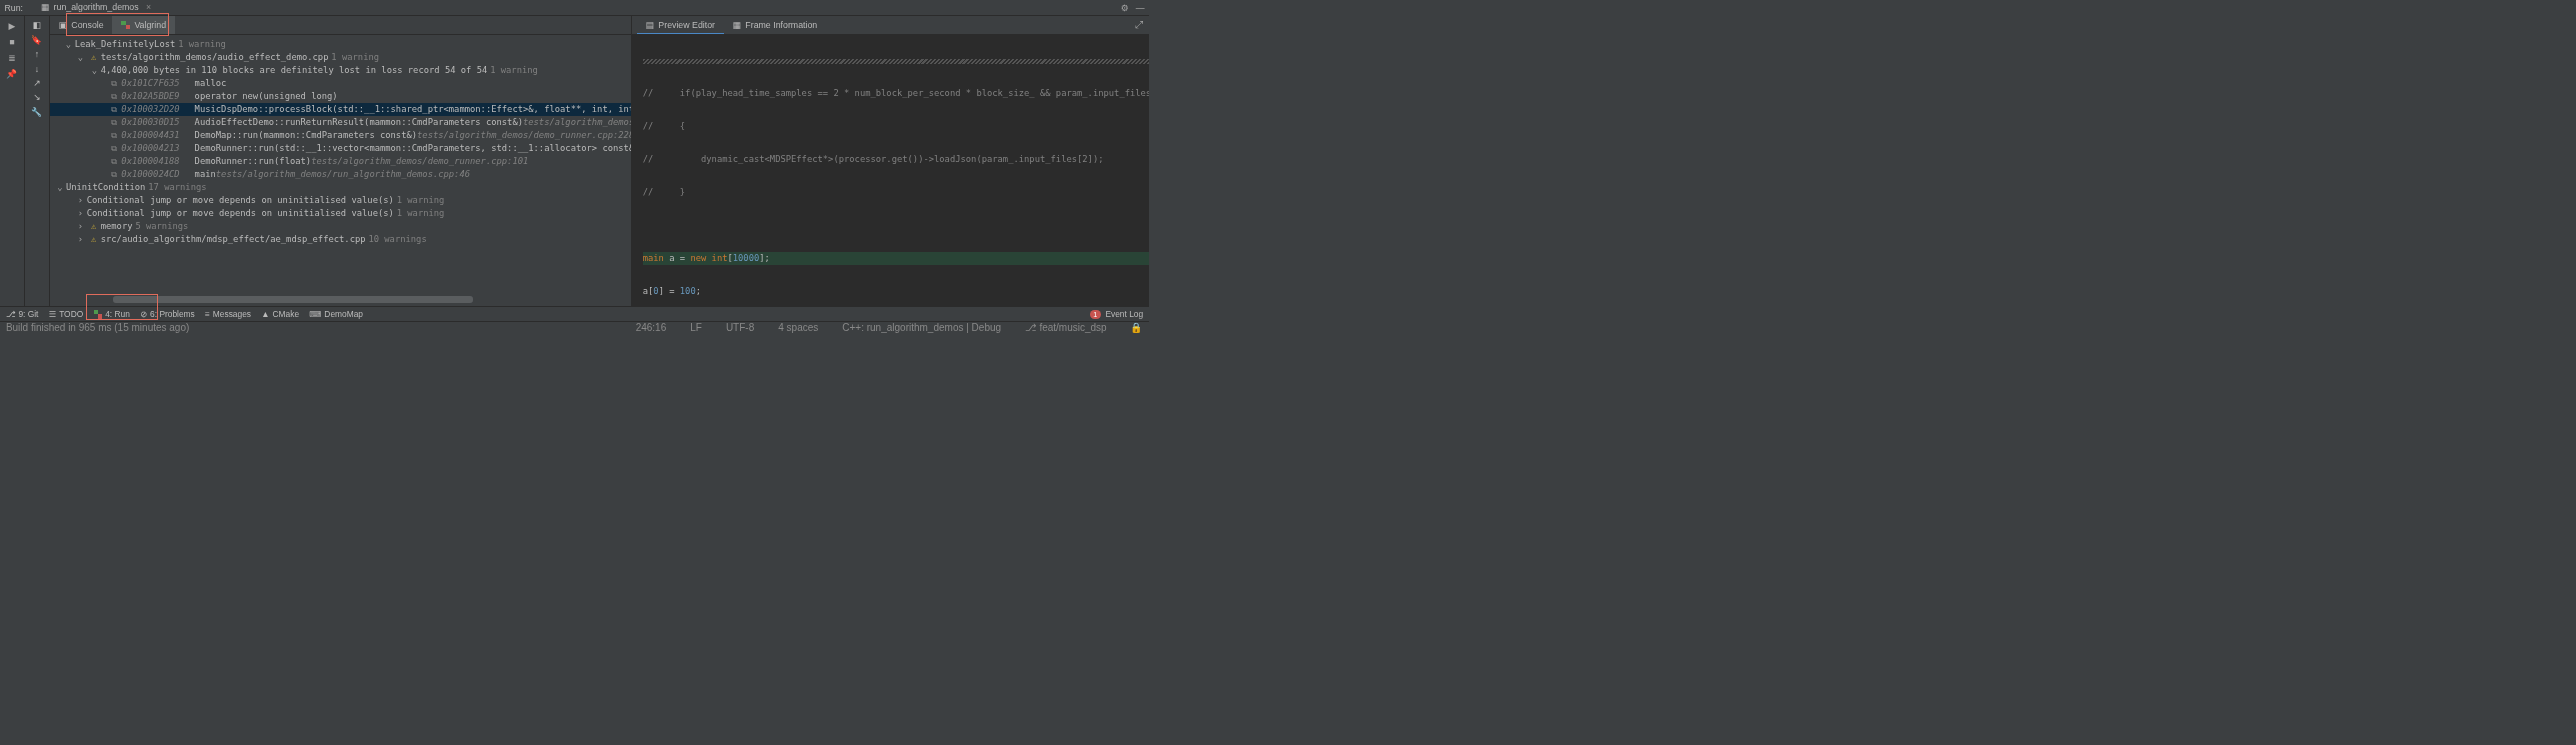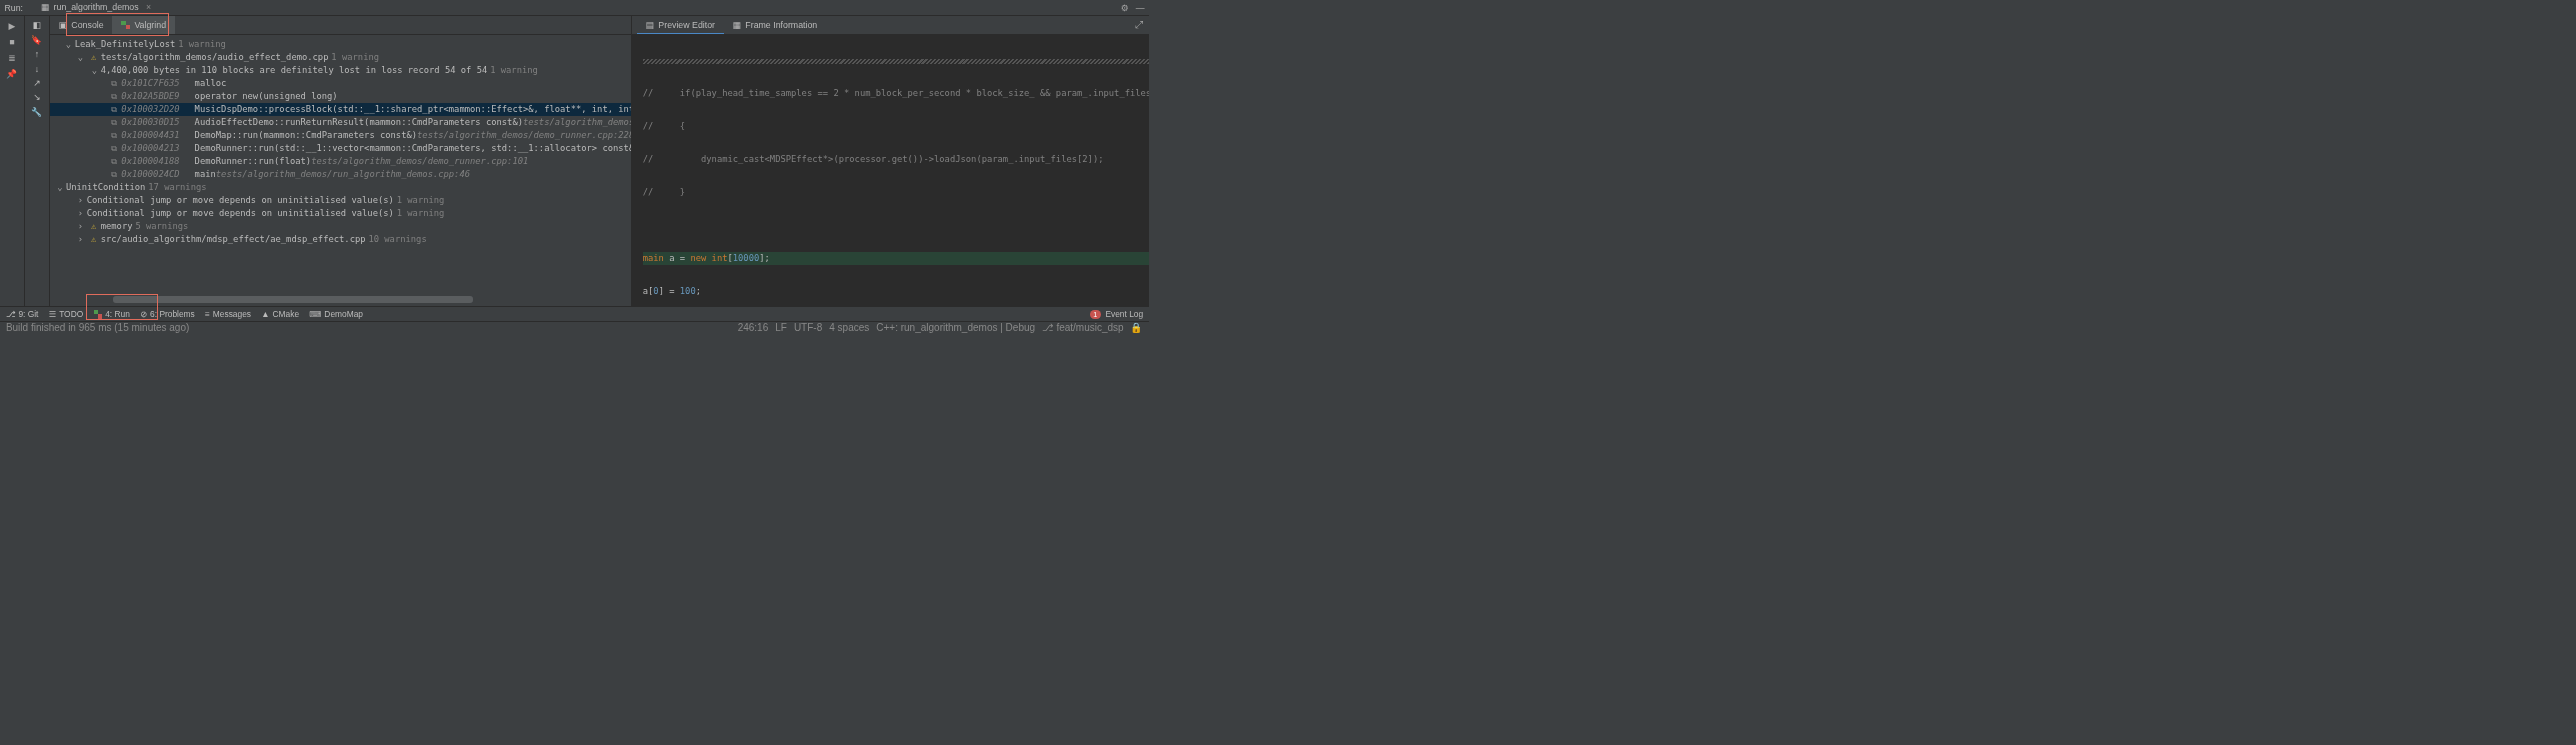--- a/index.html
+++ b/index.html
@@ -133,21 +133,21 @@
   }
   .bb-item {display:flex;align-items:center;gap:2.9px;color:#bbb;}
   .status-bar {
     height: 13px;
     display:flex;align-items:center;
     border-top:0.7px solid #2b2b2b;
     padding:0 5.9px;
     font-size:10px;
     color:#888;
   }
-  .status-right {margin-left:auto;display:flex;gap:7px;align-items:center;}
+  .status-right {margin-left:auto;display:flex;gap:24px;align-items:center;}
   .evt-badge {background:#c75450;color:#fff;border-radius:5.9px;padding:0 3.7px;font-size:7.3px;margin-right:1.5px;}
   .scroll-h {
     height: 7.3px;
     margin: 1.5px 4.4px 2.9px 63px;
     background:#3c3f41;
     position:relative;
   }
   .scroll-thumb {
     position:absolute;left:0;top:0;height:100%;width:70%;
     background:#5a5d5f;border-radius:2.9px;

